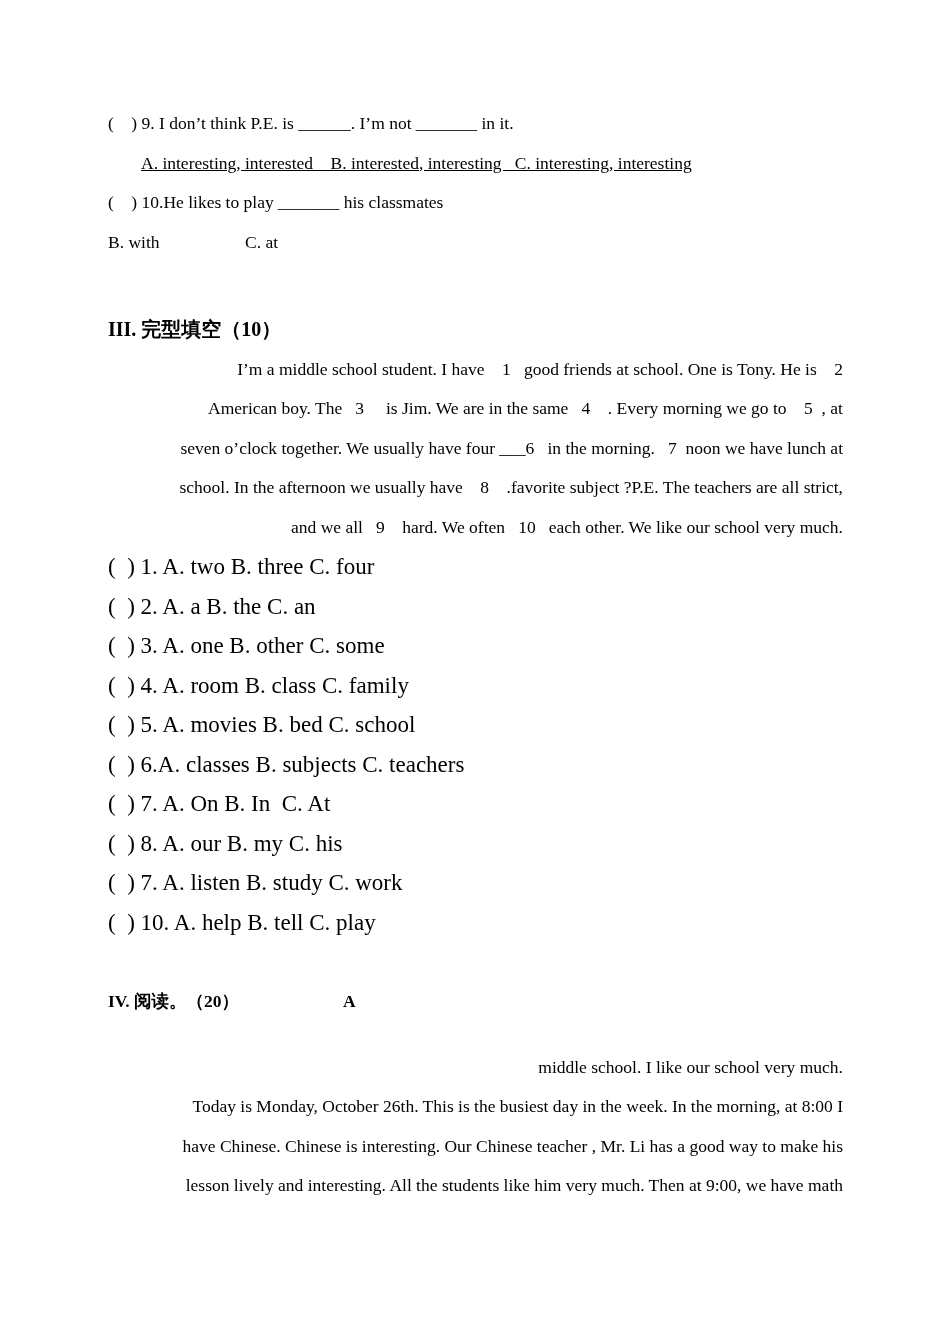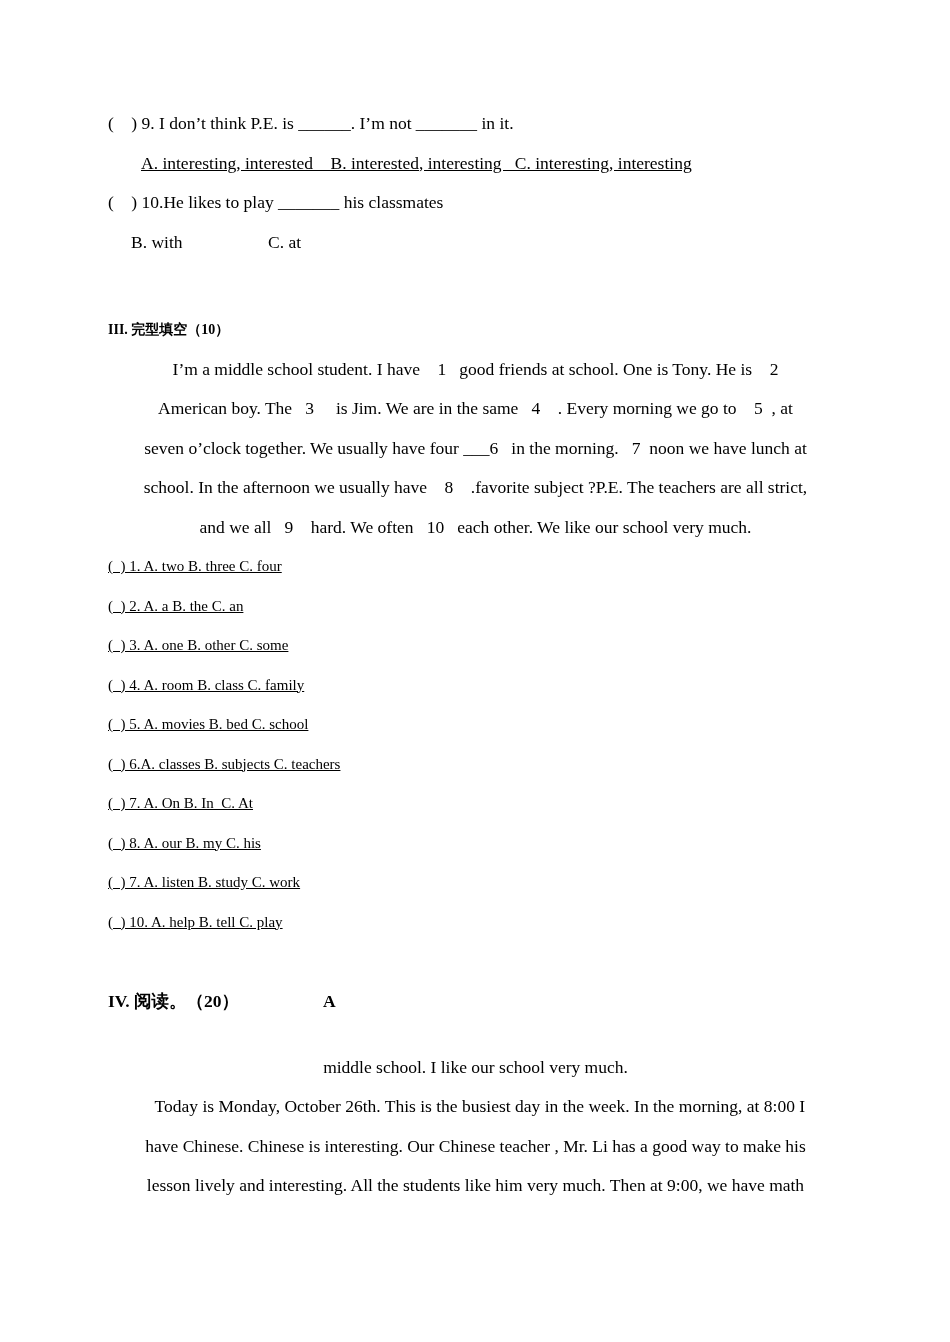--- a/index.html
+++ b/index.html
@@ -35,55 +35,55 @@
     line-height: 39.5px;
     white-space: pre-wrap;
   }
   .line.indent-sub {
     padding-left: 33px;
     text-decoration: underline;
   }
   .para {
     font-size: 17.5px;
     line-height: 39.5px;
-    text-align: center;
+    text-align: right;
     white-space: pre-wrap;
   }
   .section-head {
-    font-size: 14px;
+    font-size: 20px;
     line-height: 39.5px;
     font-weight: bold;
     margin-top: 22px;
     white-space: pre-wrap;
   }
   .opt-line {
-    font-size: 15px;
+    font-size: 23px;
     line-height: 39.5px;
     white-space: pre-wrap;
-    text-decoration: underline;
   }
   .spacer-md { height: 26px; }
   .spacer-lg { height: 40px; }
   .reading-head {
     font-size: 17.5px;
     line-height: 39.5px;
     font-weight: bold;
     display: flex;
     white-space: pre-wrap;
+    gap: 20px;
   }
   .reading-head .label { width: 215px; }
   .reading-head .letter { font-weight: bold; }
   .mcq-choices {
     font-size: 17.5px;
     line-height: 39.5px;
     display: flex;
     white-space: pre;
   }
   .mcq-choices .c1 { width: 137px; }
-  .mcq-choices .c2 { width: 137px; margin-left: 23px; }
+  .mcq-choices .c2 { width: 137px; }
 </style>
 </head>
 <body>
 
 <div class="page">
   <div class="content">
 
     <div class="line">(    ) 9. I don’t think P.E. is ______. I’m not _______ in it.</div>
     <div class="line indent-sub">A. interesting, interested    B. interested, interesting   C. interesting, interesting</div>
     <div class="line">(    ) 10.He likes to play _______ his classmates</div>

